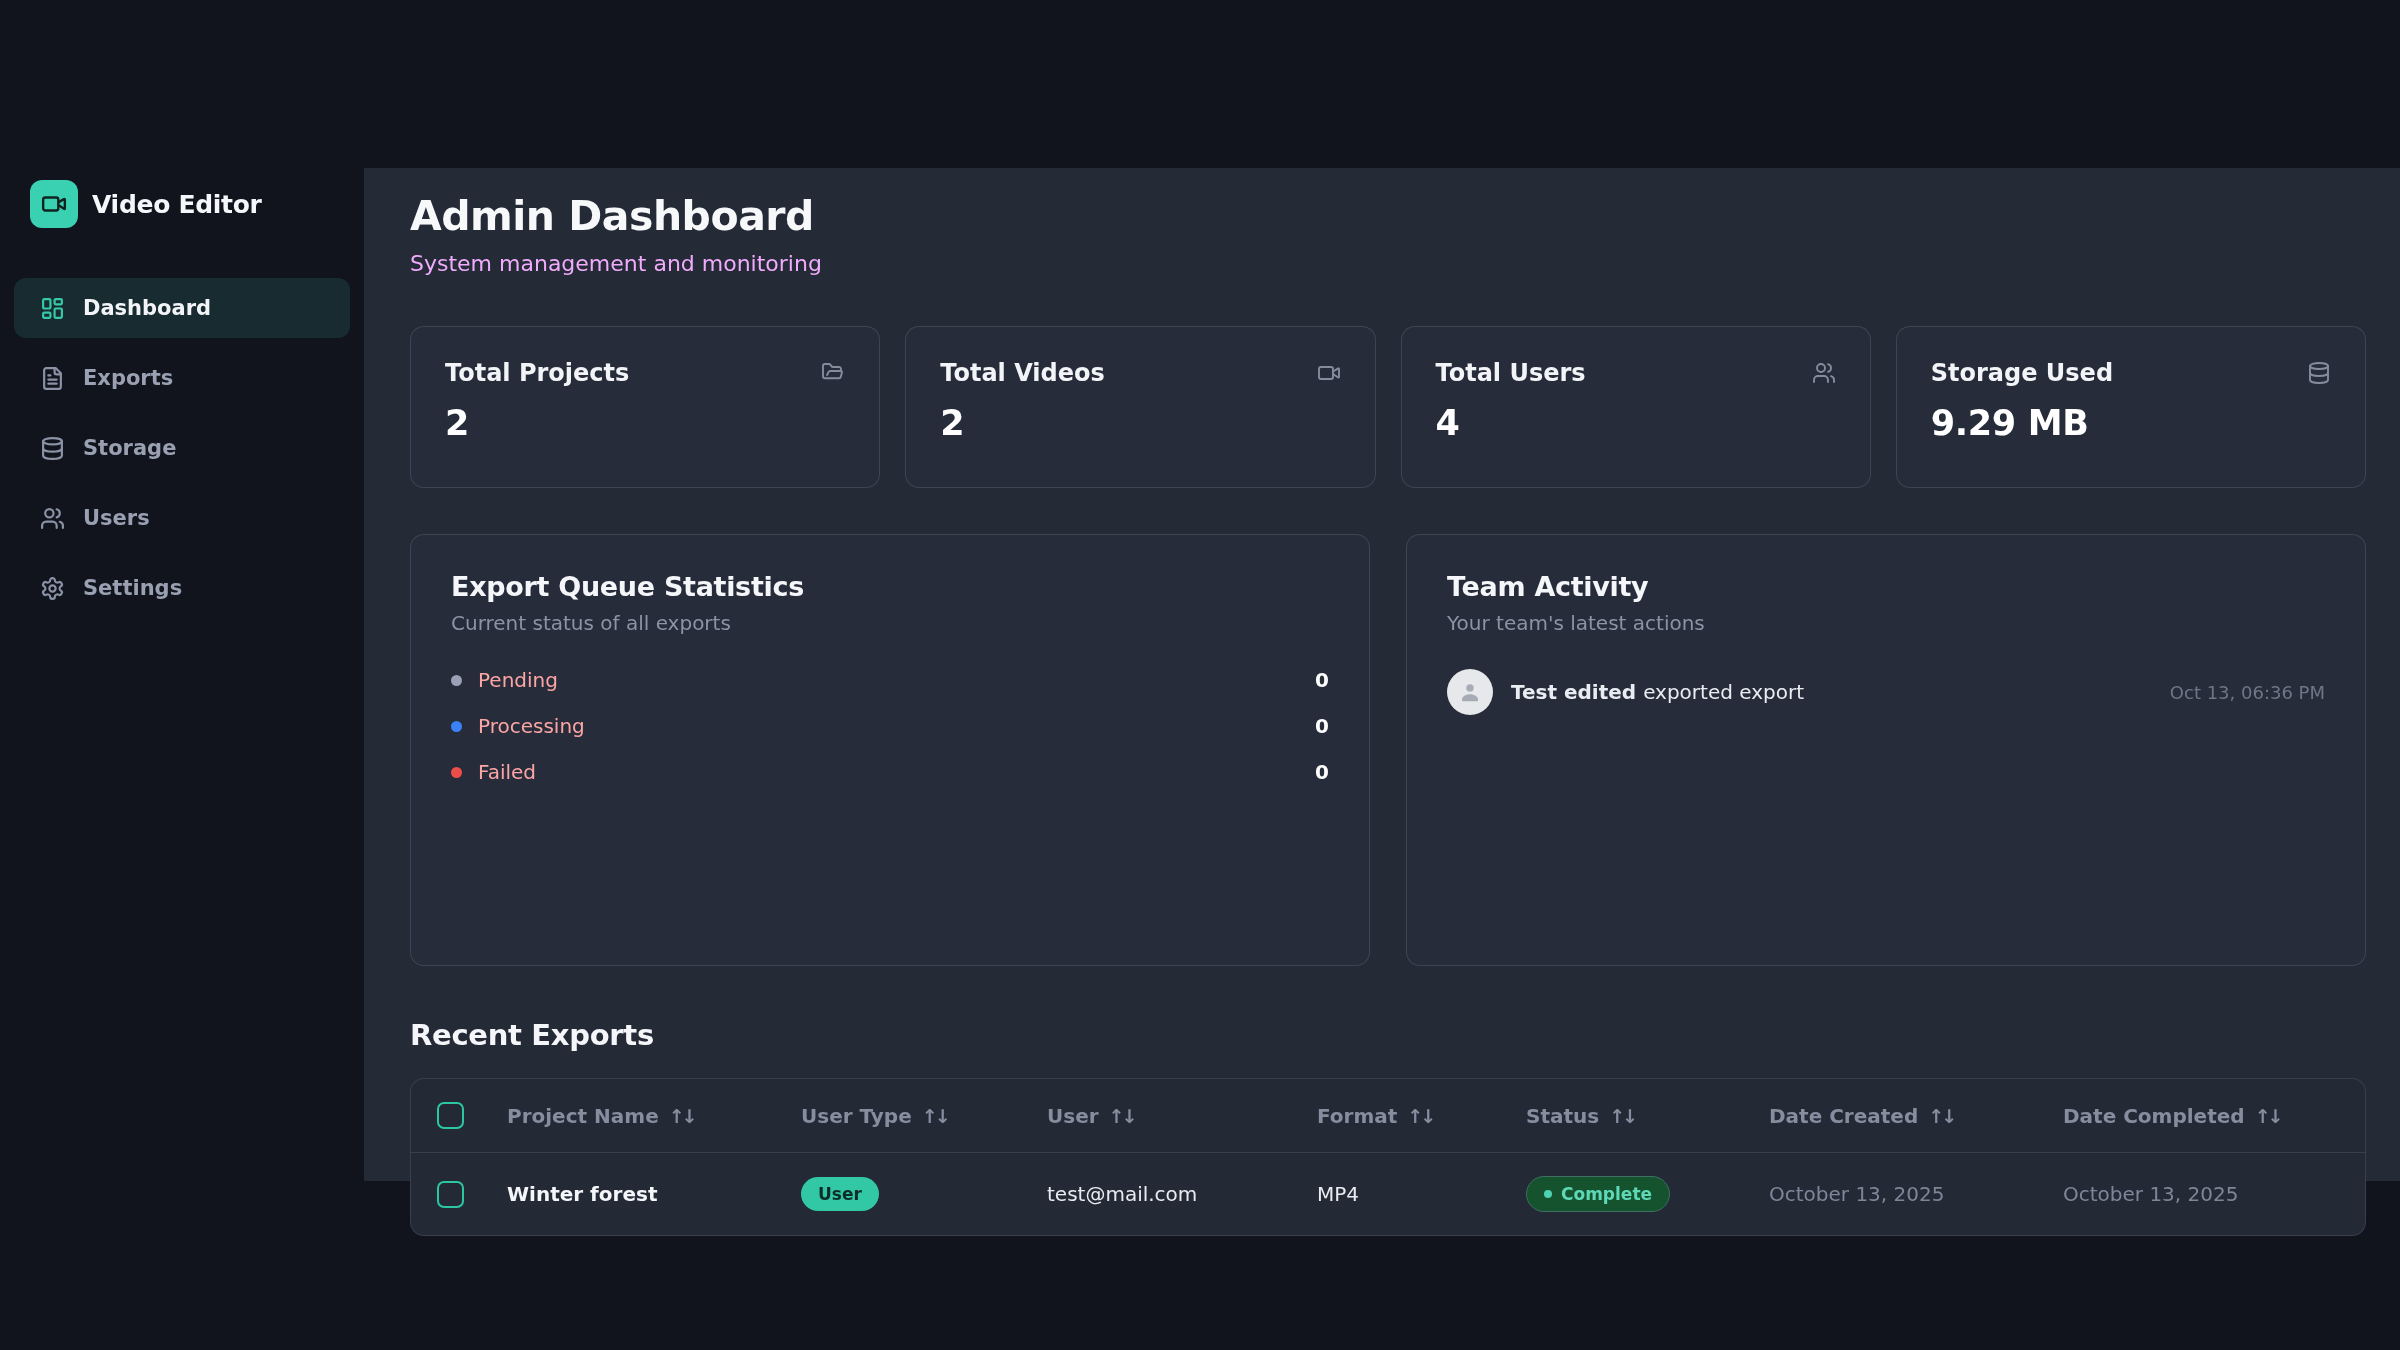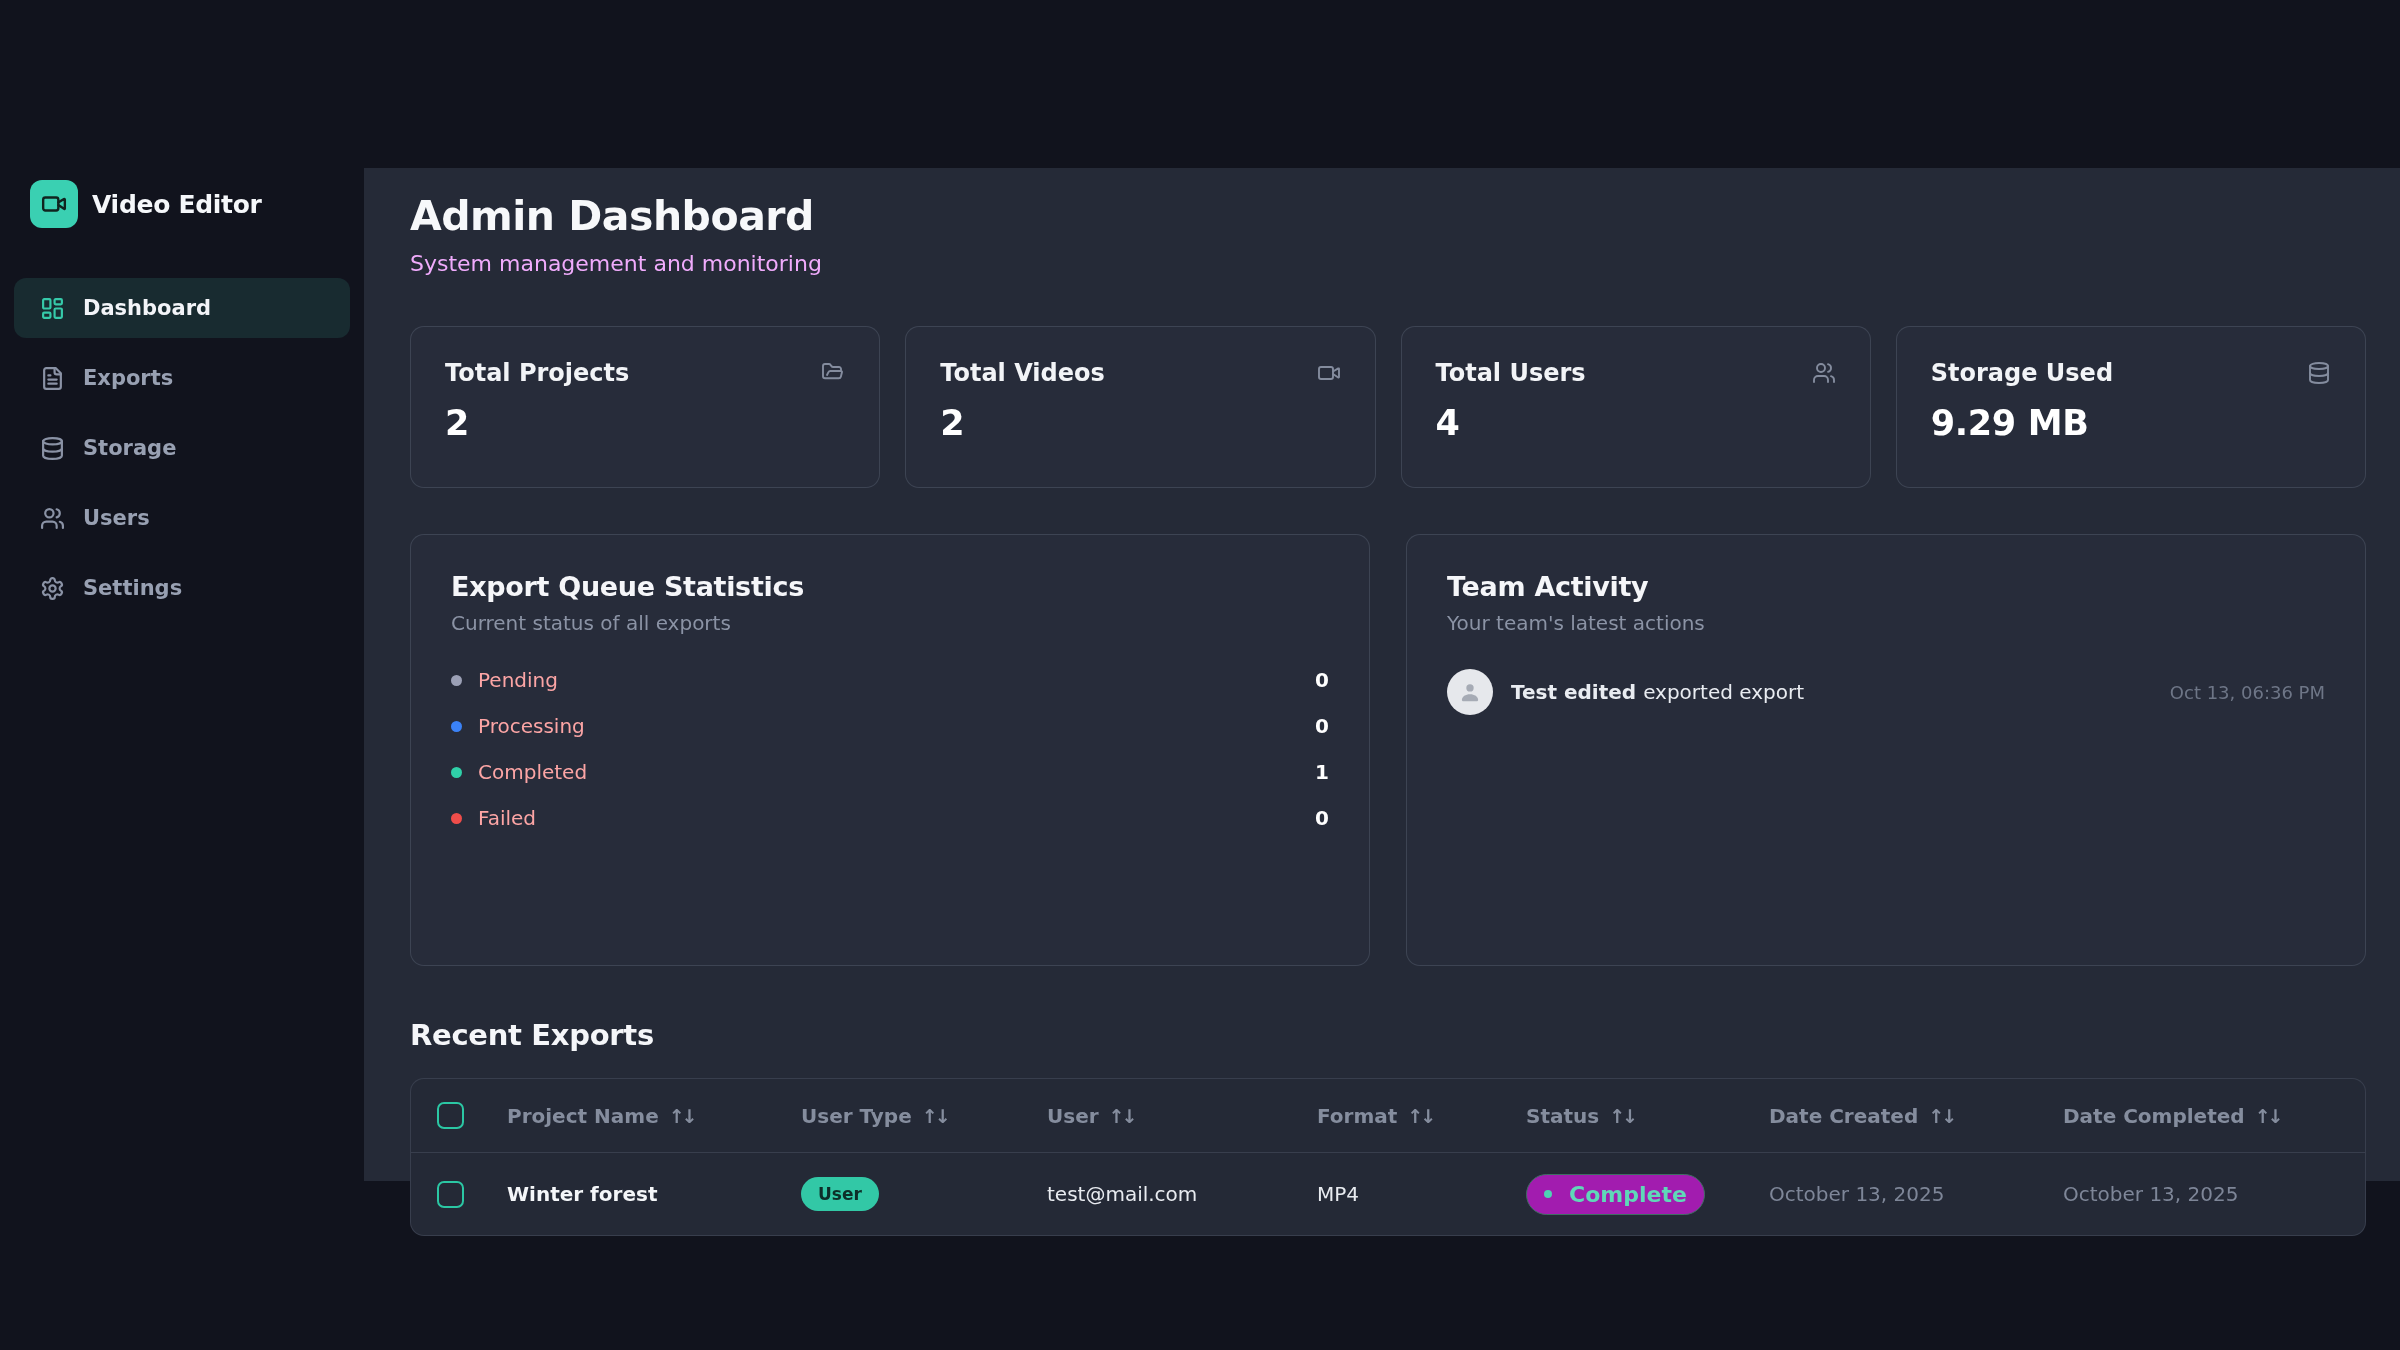--- a/index.html
+++ b/index.html
@@ -112,23 +112,23 @@
   }
   .td { font-size: 20px; color: #7e8698; }
   .td.project { font-weight: 700; color: #f4f6f9; }
   .td.user-email { color: #e8ebf0; }
   .td.format { color: #e8ebf0; }
   .badge-user {
     display: inline-block; background: #32c8a6; color: #0d2e28;
     font-size: 17px; font-weight: 700; padding: 7px 17px; border-radius: 999px;
   }
   .badge-status {
-    display: inline-flex; align-items: center; gap: 17px;
-    background: #a21caf; border: 1px solid #3f6e63; color: #5fd8b8;
-    font-size: 22px; font-weight: 700; padding: 7px 17px; border-radius: 999px;
+    display: inline-flex; align-items: center; gap: 9px;
+    background: #14532d; border: 1px solid #3f6e63; color: #5fd8b8;
+    font-size: 17px; font-weight: 700; padding: 7px 17px; border-radius: 999px;
   }
   .status-dot { width: 8px; height: 8px; border-radius: 50%; background: #4ed2b4; }
 </style>
 </head>
 <body>
 
 <aside class="sidebar">
   <div class="brand">
     <div class="brand-logo">
       <svg viewBox="0 0 24 24" fill="none" stroke-width="2.2" stroke-linecap="round" stroke-linejoin="round" stroke="currentColor">
@@ -247,25 +247,20 @@
           <span class="q-dot pending"></span>
           <span class="q-label">Pending</span>
           <span class="q-value">0</span>
         </div>
         <div class="queue-item">
           <span class="q-dot processing"></span>
           <span class="q-label">Processing</span>
           <span class="q-value">0</span>
         </div>
         <div class="queue-item">
-          <span class="q-dot completed"></span>
-          <span class="q-label">Completed</span>
-          <span class="q-value">1</span>
-        </div>
-        <div class="queue-item">
           <span class="q-dot failed"></span>
           <span class="q-label">Failed</span>
           <span class="q-value">0</span>
         </div>
       </div>
     </div>
 
     <div class="panel-card">
       <div class="card-title">Team Activity</div>
       <div class="card-subtitle">Your team's latest actions</div>

